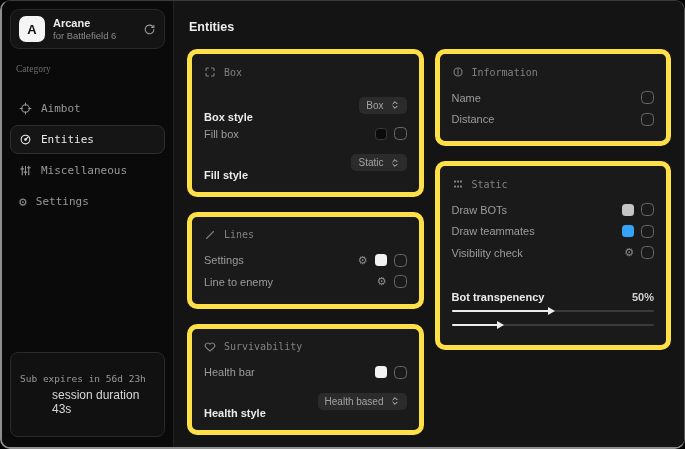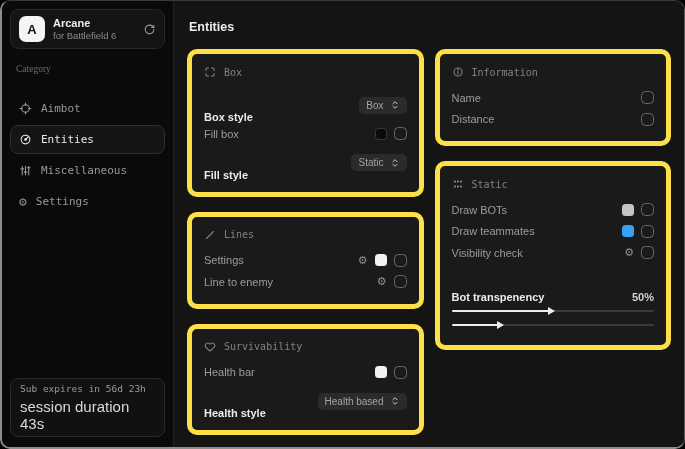--- a/index.html
+++ b/index.html
@@ -23,23 +23,23 @@
   .app-sub  { font-size:9.5px; color:#8a8a8a; }
   .logo-card .icon-right { margin-left:auto; color:#9a9a9a; display:flex; }
   .category { font-family:Liberation Serif, serif; font-size:9.5px; color:#6d6d6d;
               margin:15px 6px 19px; }
   .nav-item { display:flex; align-items:center; gap:9px; padding:7px 8px; margin:1px 0;
               border-radius:8px; border:1px solid transparent; color:#989898;
               font-family:"DejaVu Sans Mono", monospace; font-size:11px; cursor:pointer; }
   .nav-item.selected { background:#151515; border-color:#2e2e2e; color:#e9e9e9; }
   .nav-item svg, .logo-card svg { flex:none; }
   .spacer { flex:1; }
-  .sub-card { border:1px solid #2a2a2a; background:#111; border-radius:8px; padding:4px 9px; }
+  .sub-card { border:1px solid #2a2a2a; background:#111; border-radius:8px; padding:20px 9px; }
   .sub-line1 { font-family:"DejaVu Sans Mono", monospace; font-size:9.5px; color:#9a9a9a; }
-  .sub-line2 { font-size:15px; color:#d9d9d9; margin-top:4px; }
+  .sub-line2 { font-size:12px; color:#d9d9d9; margin-top:4px;margin-left:32px; }
   
   .main { flex:1; background:#141414; padding:12px 13px; overflow:hidden; }
   .main-title { font-size:12.5px; font-weight:700; color:#ededed; margin:7px 0 15px 2px; }
   .cols { display:flex; gap:11px; align-items:flex-start; }
   .col { flex:1; display:flex; flex-direction:column; gap:15px; min-width:0; }
   .panel { background:#1a1a1a; border:5px solid #fde047; border-radius:10px;
            padding:10px 12px 11px; }
   .panel-header { display:flex; align-items:center; gap:8px; color:#828282;
                   font-family:"DejaVu Sans Mono", monospace; font-size:10px;
                   margin:2px 0 9px; }

